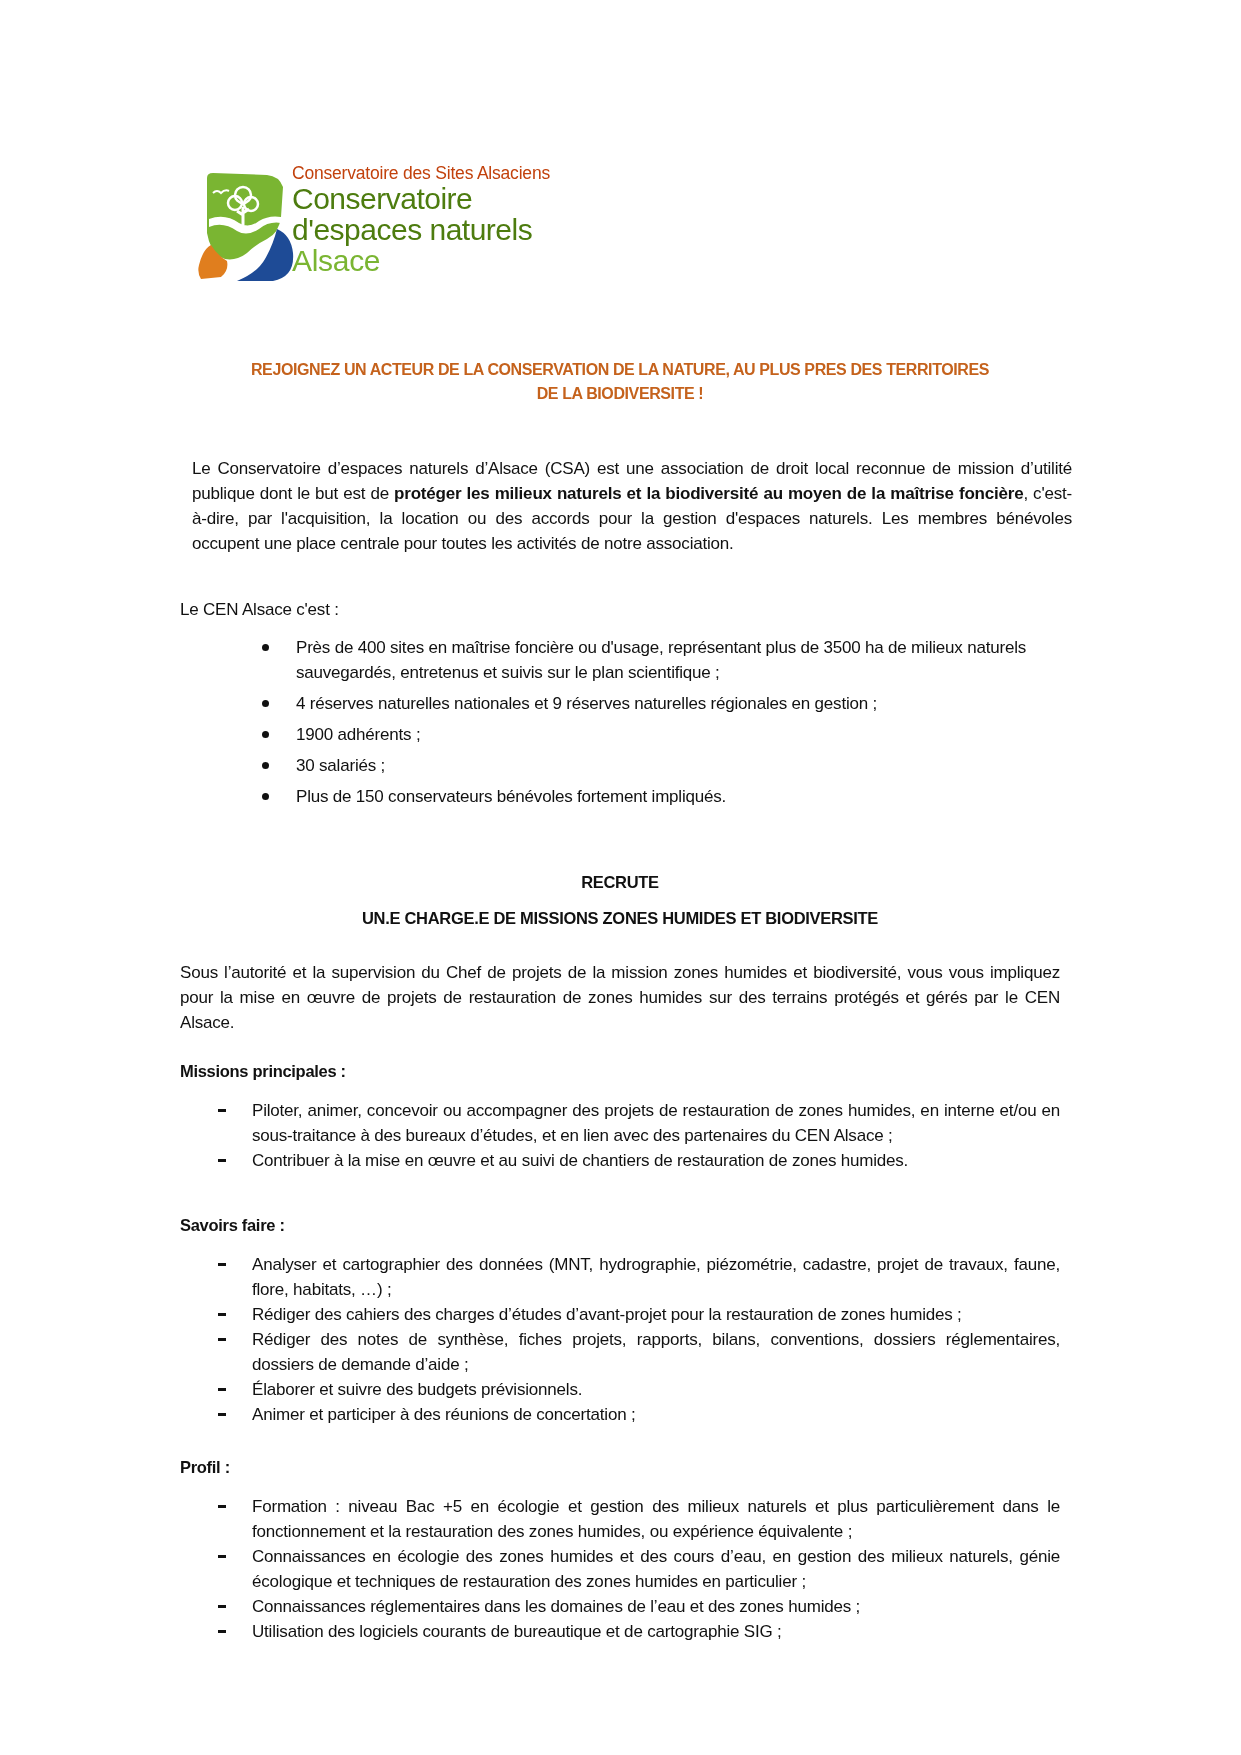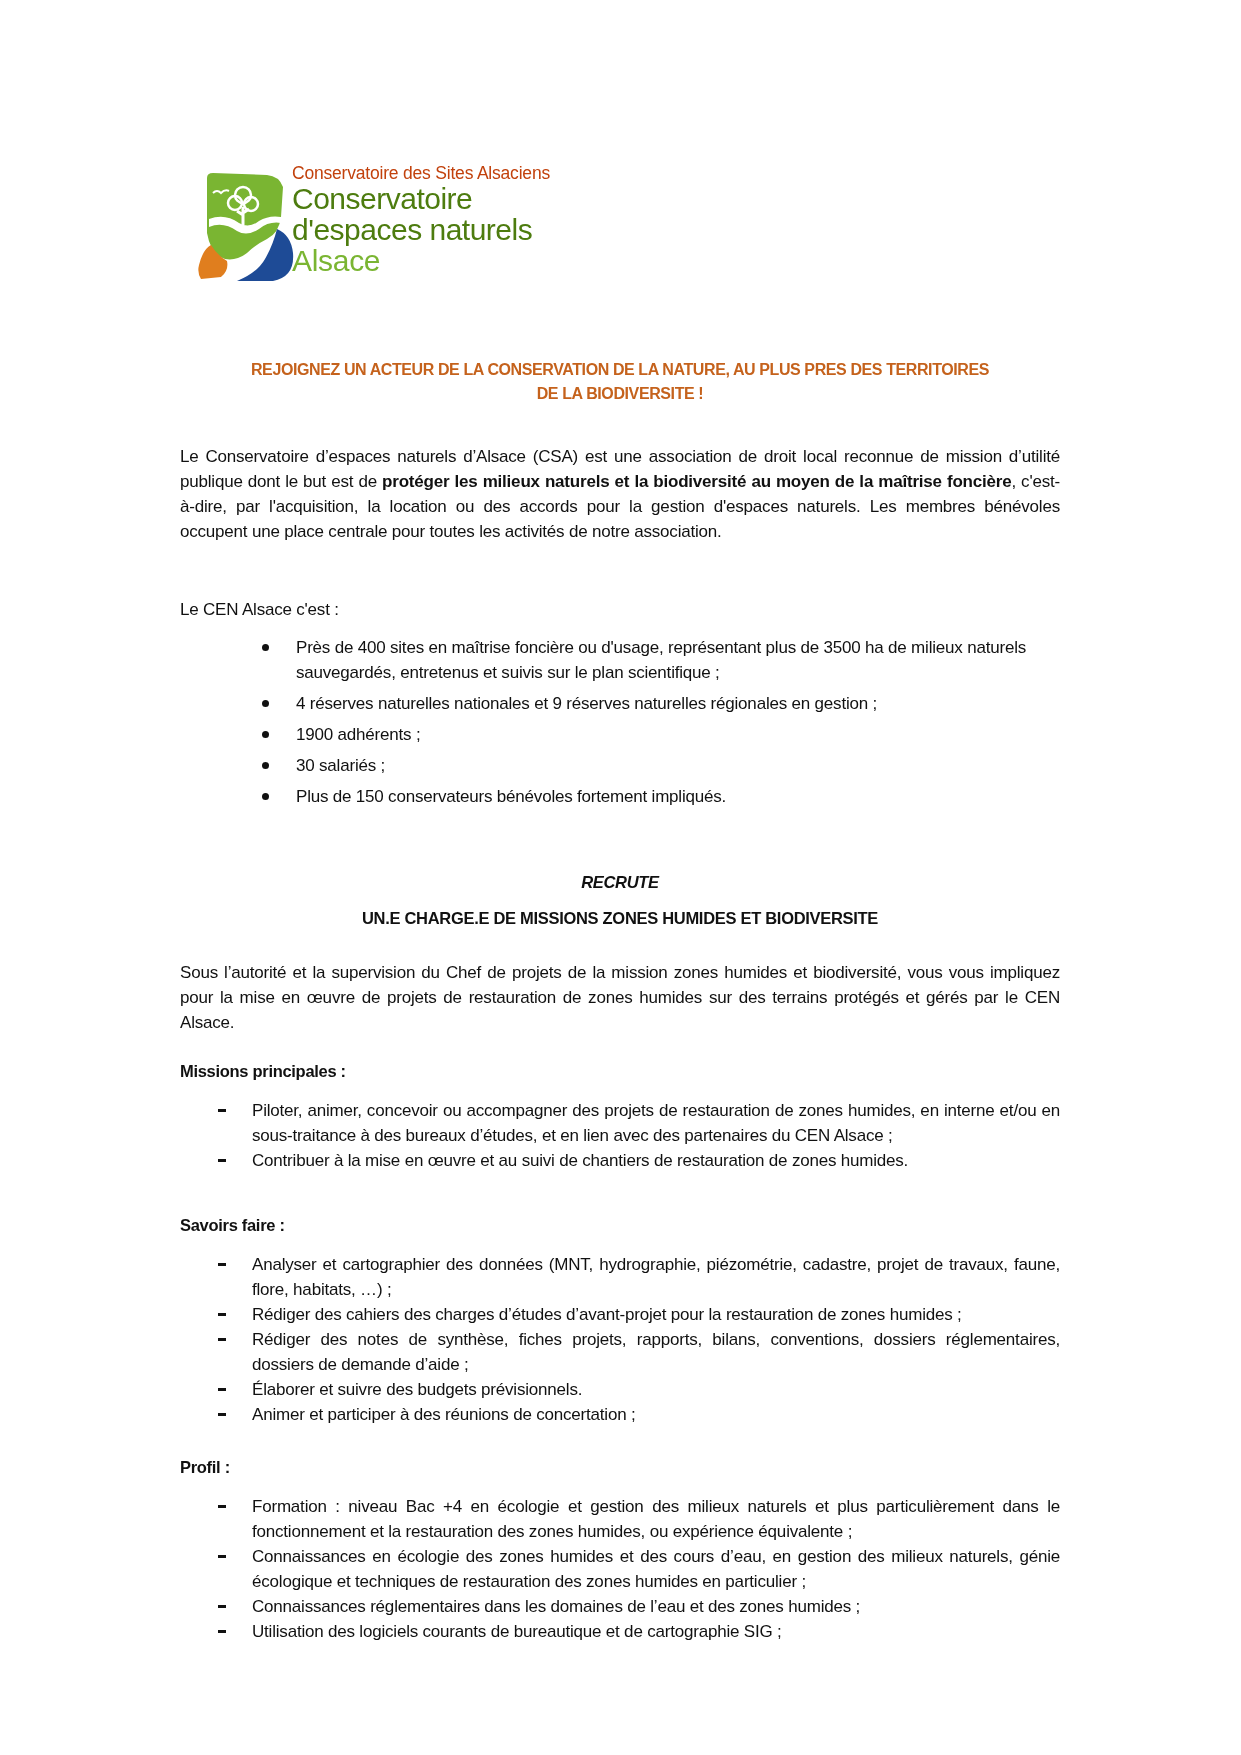--- a/index.html
+++ b/index.html
@@ -36,21 +36,21 @@
     ul.bullets { position: absolute; left: 180px; top: 635px; width: 880px; margin: 0; padding: 0; list-style: none; }
     ul.bullets li { position: relative; padding-left: 116px; margin-bottom: 6px; }
     ul.bullets li .dot {
       position: absolute; left: 82px; top: 9px; width: 7px; height: 7px; border-radius: 50%; background: #111;
     }
 
     .center-title {
       position: absolute; left: 180px; width: 880px; text-align: center; font-weight: bold;
       font-size: 16.5px; letter-spacing: -0.3px;
     }
-    .recrute { top: 873px; font-style: italic; }
+    .recrute { top: 873px; }
     .job-title { top: 909px; }
 
     .lead { top: 960px; }
 
     .section-title { position: absolute; left: 180px; font-weight: bold; font-size: 16.5px; letter-spacing: -0.3px; }
     .sec-missions { top: 1062px; }
     .sec-savoirs { top: 1216px; }
     .sec-profil { top: 1458px; }
 
     ul.dashes { position: absolute; left: 180px; width: 880px; margin: 0; padding: 0; list-style: none; }
@@ -92,21 +92,21 @@
       <div class="logo-line">d'espaces naturels</div>
       <div class="logo-alsace">Alsace</div>
     </div>
   </div>
 
   <div class="headline">
     <div>REJOIGNEZ UN ACTEUR DE LA CONSERVATION DE LA NATURE, AU PLUS PRES DES TERRITOIRES</div>
     <div>DE LA BIODIVERSITE !</div>
   </div>
 
-  <p class="para body-text intro" style="margin:0;">
+  <p class="para body-text intro" style="margin:12px;">
     <span>Le Conservatoire d’espaces naturels d’Alsace (CSA) est une association de droit local reconnue de mission d’utilité publique dont le but est de </span><b>protéger les milieux naturels et la biodiversité au moyen de la maîtrise foncière</b><span>, c'est-à-dire, par l'acquisition, la location ou des accords pour la gestion d'espaces naturels. Les membres bénévoles occupent une place centrale pour toutes les activités de notre association.</span>
   </p>
 
   <div class="cen-label body-text">Le CEN Alsace c'est :</div>
   <ul class="bullets body-text">
     <li><span class="dot"></span><span>Près de 400 sites en maîtrise foncière ou d'usage, représentant plus de 3500 ha de milieux naturels sauvegardés, entretenus et suivis sur le plan scientifique ;</span></li>
     <li><span class="dot"></span><span>4 réserves naturelles nationales et 9 réserves naturelles régionales en gestion ;</span></li>
     <li><span class="dot"></span><span>1900 adhérents ;</span></li>
     <li><span class="dot"></span><span>30 salariés ;</span></li>
     <li><span class="dot"></span><span>Plus de 150 conservateurs bénévoles fortement impliqués.</span></li>
@@ -127,19 +127,19 @@
   <ul class="dashes body-text list-savoirs">
     <li><span class="dash"></span><span>Analyser et cartographier des données (MNT, hydrographie, piézométrie, cadastre, projet de travaux, faune, flore, habitats, …) ;</span></li>
     <li><span class="dash"></span><span>Rédiger des cahiers des charges d’études d’avant-projet pour la restauration de zones humides ;</span></li>
     <li><span class="dash"></span><span>Rédiger des notes de synthèse, fiches projets, rapports, bilans, conventions, dossiers réglementaires, dossiers de demande d’aide ;</span></li>
     <li><span class="dash"></span><span>Élaborer et suivre des budgets prévisionnels.</span></li>
     <li><span class="dash"></span><span>Animer et participer à des réunions de concertation ;</span></li>
   </ul>
 
   <div class="section-title sec-profil">Profil :</div>
   <ul class="dashes body-text list-profil">
-    <li><span class="dash"></span><span>Formation : niveau Bac +4 en écologie et gestion des milieux naturels et plus particulièrement dans le fonctionnement et la restauration des zones humides, ou expérience équivalente ;</span></li>
+    <li><span class="dash"></span><span>Formation : niveau Bac +5 en écologie et gestion des milieux naturels et plus particulièrement dans le fonctionnement et la restauration des zones humides, ou expérience équivalente ;</span></li>
     <li><span class="dash"></span><span>Connaissances en écologie des zones humides et des cours d’eau, en gestion des milieux naturels, génie écologique et techniques de restauration des zones humides en particulier ;</span></li>
     <li><span class="dash"></span><span>Connaissances réglementaires dans les domaines de l’eau et des zones humides ;</span></li>
     <li><span class="dash"></span><span>Utilisation des logiciels courants de bureautique et de cartographie SIG ;</span></li>
   </ul>
 
 </div>
 
 </body></html>

